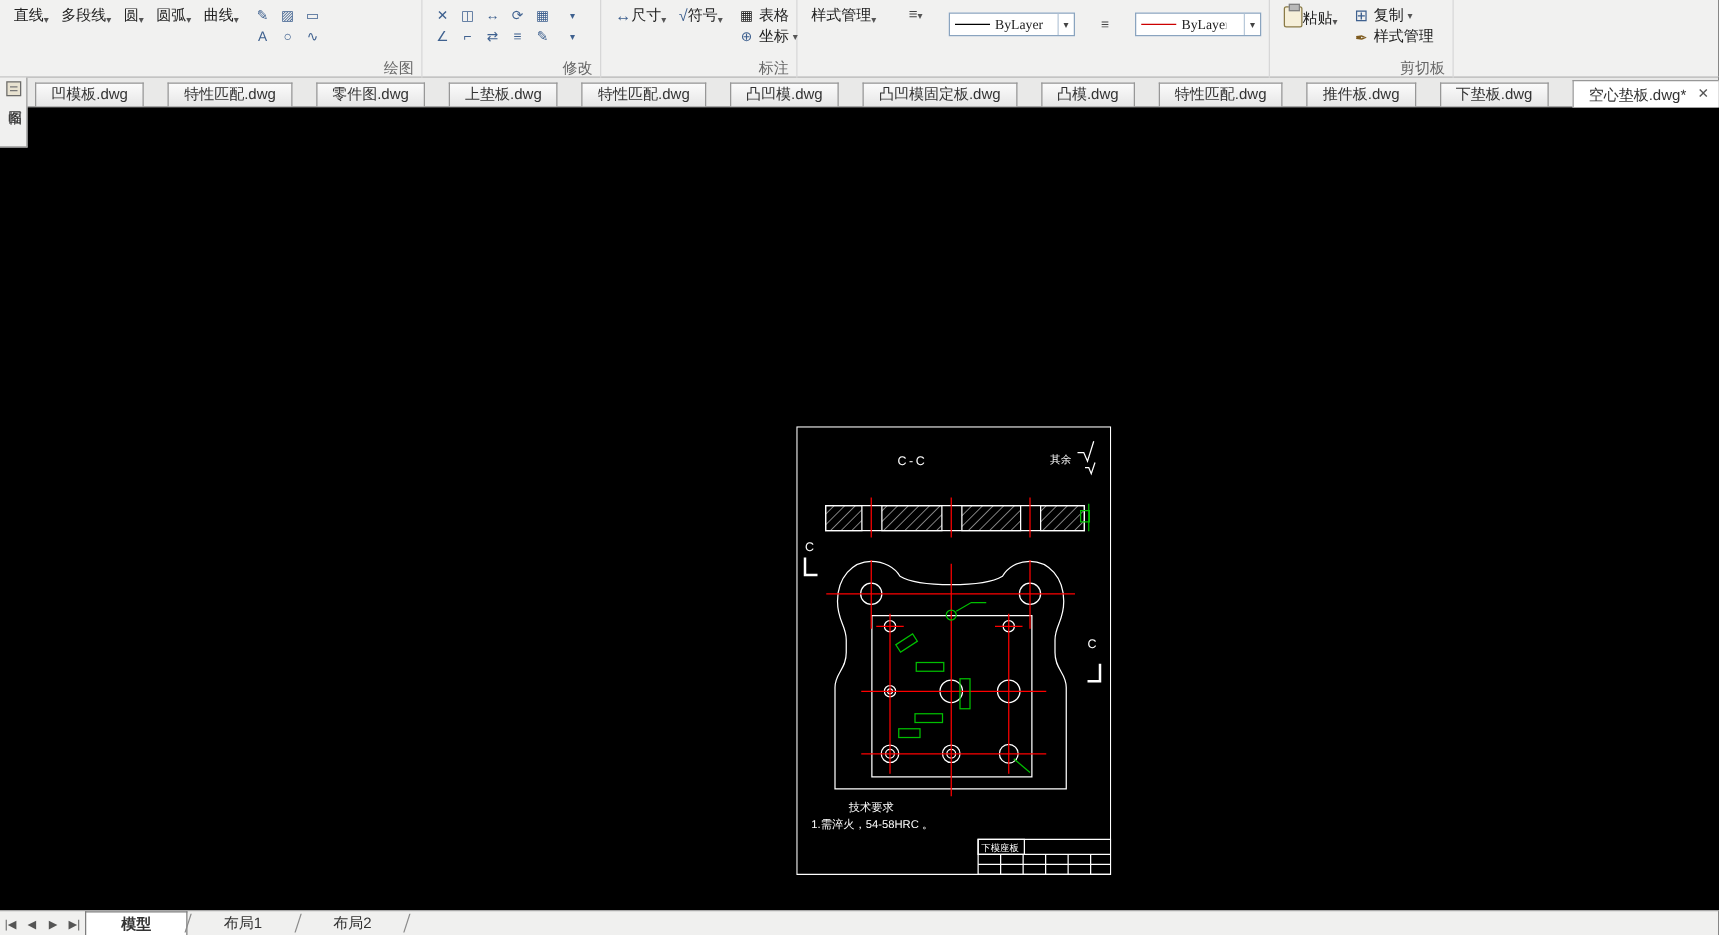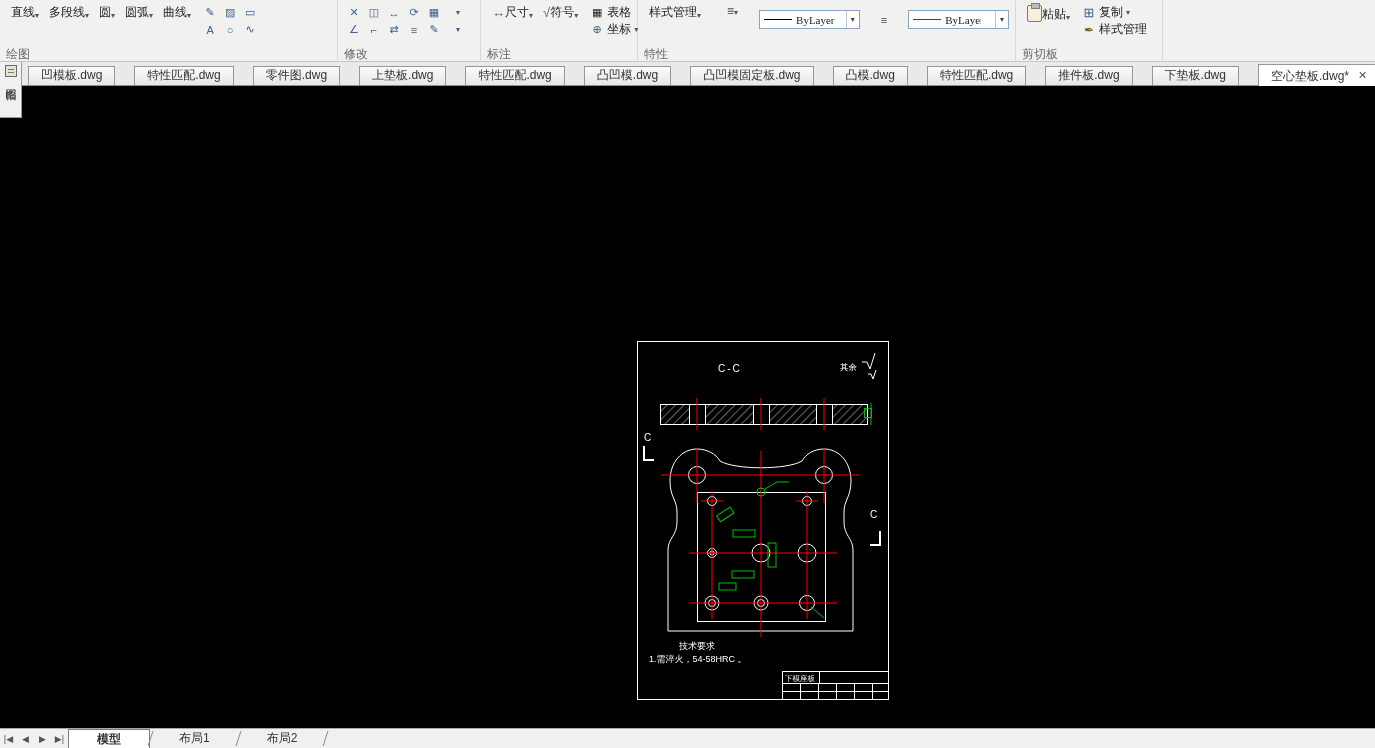--- a/index.html
+++ b/index.html
@@ -4,21 +4,21 @@
 <style>
   * { margin:0; padding:0; box-sizing:border-box; }
   html,body { width:1375px; height:748px; overflow:hidden; }
   body { position:relative; background:#000; font-family:"Liberation Sans", sans-serif; color:#222; }
 
   
   .ribbon { position:absolute; top:0; left:0; width:1375px; height:62px;
             background:#f1f1f0; border-bottom:1px solid #c6c6c6; display:flex; }
   .panel { height:62px; display:flex; flex-direction:column; border-right:1px solid #d7d7d7; padding:2px 6px 0 6px; }
   .panel-body { flex:1; display:flex; align-items:flex-start; }
-  .panel-label { height:15px; line-height:14px; text-align:left; font-size:12px; color:#666; }
+  .panel-label { height:15px; line-height:14px; text-align:right; font-size:12px; color:#666; }
   .tool-stack { display:flex; flex-direction:row; align-items:flex-end; justify-content:flex-start;
                 padding:3px 5px 0 5px; cursor:default; }
   .tool-label { font-size:12px; color:#222; white-space:nowrap; line-height:15px; }
   .caret { font-size:8px; color:#555; line-height:8px; }
   .tool-icon { font-size:13px; color:#3f618f; line-height:14px; }
   .mini { width:20px; height:17px; display:flex; align-items:center; justify-content:center;
           font-size:11px; color:#3f618f; }
   .icon-grid { display:flex; flex-direction:column; margin-left:4px; margin-top:2px; }
   .icon-row { display:flex; }
   .combo { height:19px; background:#fff; border:1px solid #8aa4bf; display:flex; align-items:center;
@@ -175,21 +175,20 @@
         <span class="combo-text" style="width:48px">ByLayer</span>
         <span class="combo-caret">▾</span>
       </div>
       <div class="mini" style="margin-top:9px;color:#444">≡</div>
       <div class="combo" style="width:122px">
         <span class="line-sample red"></span>
         <span class="combo-text" style="width:36px">ByLayer</span>
         <span class="combo-caret">▾</span>
       </div>
     </div>
-    <div class="panel-label">特性</div>
   </div>
 
   <div class="panel" style="width:147px">
     <div class="panel-body">
       <div class="tool-stack">
         <span class="clipboard-icon"></span>
         <span class="tool-label">粘贴</span>
         <span class="caret">▾</span>
       </div>
       <div class="icon-grid">

